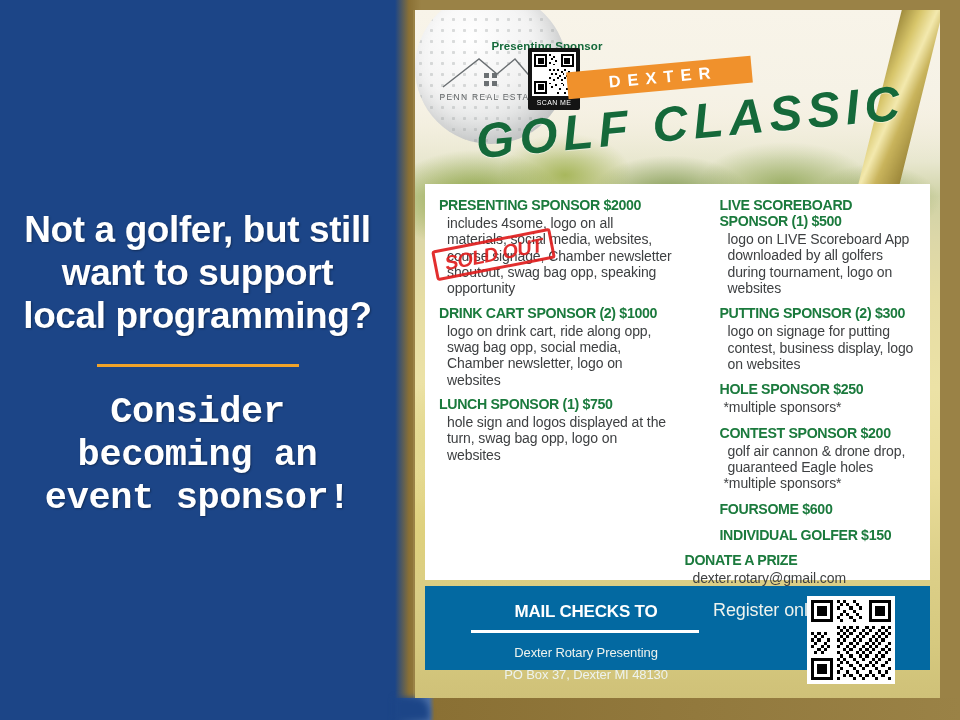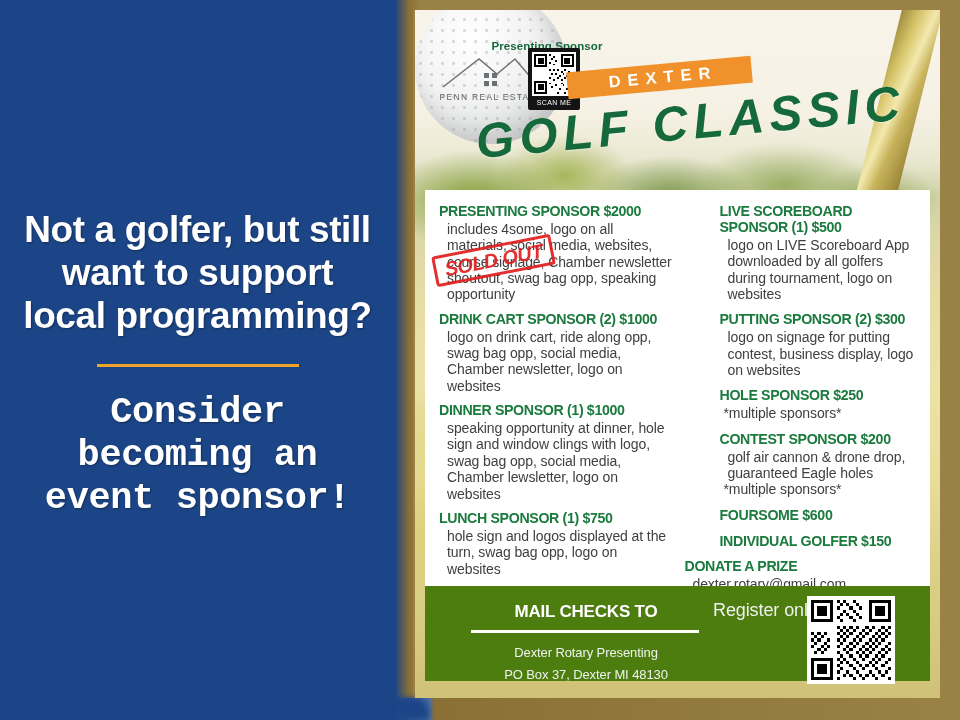--- a/index.html
+++ b/index.html
@@ -154,21 +154,21 @@
   .golfclassic{
     position:absolute;left:60px;top:82px;width:470px;
     transform:rotate(-5.2deg);
     color:#15693a;font-weight:bold;font-style:italic;
     font-size:49px;letter-spacing:5.5px;white-space:nowrap;
     text-shadow:0 1px 0 rgba(255,255,255,.45);
   }
 
   
   .card{
-    position:absolute;left:10px;top:180px;width:505px;height:396px;
+    position:absolute;left:10px;top:174px;width:505px;height:396px;
     background:#ffffff;
     display:flex;box-sizing:border-box;padding:14px 12px 10px 14px;
   }
   .col{flex:1;}
   .col.right{padding-left:12px;}
   .tier{margin-bottom:9px;}
   .tier h3{
     margin:0 0 1px 0;color:#1b7a3d;font-weight:bold;
     font-size:14.2px;line-height:1.12;letter-spacing:-0.35px;
   }
@@ -188,22 +188,22 @@
     border:3.2px solid #e01e1e;border-radius:3px;
     padding:2px 8px 3px 8px;
     color:#e01e1e;font-weight:bold;font-size:20px;
     font-style:italic;letter-spacing:-0.5px;
     line-height:1;opacity:.92;
     white-space:nowrap;
   }
 
   
   .footer{
-    position:absolute;left:10px;top:576px;width:505px;height:95px;
-    background:#4d7c0f;
+    position:absolute;left:10px;top:576px;width:505px;height:84px;
+    background:#0369a1;
     box-sizing:border-box;
   }
   .mailblock{
     position:absolute;left:46px;top:16px;width:230px;text-align:center;
   }
   .mailblock .mt{
     color:#ffffff;font-weight:bold;font-size:17px;letter-spacing:-0.2px;
   }
   .mailblock .hr{
     width:228px;height:2.5px;background:#ffffff;margin:8px 0 9px 0;
@@ -338,24 +338,20 @@
         <h3>PRESENTING SPONSOR $2000</h3>
         <p>includes 4some, logo on all materials, social media, websites, course signage, Chamber newsletter shoutout, swag bag opp, speaking opportunity</p>
       </div>
 
 
       <div class="tier">
         <h3>DRINK CART SPONSOR (2) $1000</h3>
         <p>logo on drink cart, ride along opp, swag bag opp, social media, Chamber newsletter, logo on websites</p>
       </div>
 
-      <div class="tier">
-        <h3>DINNER SPONSOR (1) $1000</h3>
-        <p>speaking opportunity at dinner, hole sign and window clings with logo, swag bag opp, social media, Chamber lewsletter, logo on websites</p>
-      </div>
 
       <div class="tier">
         <h3>LUNCH SPONSOR (1) $750</h3>
         <p>hole sign and logos displayed at the turn, swag bag opp, logo on websites</p>
       </div>
 
     </div>
 
     <div class="col right">
 

